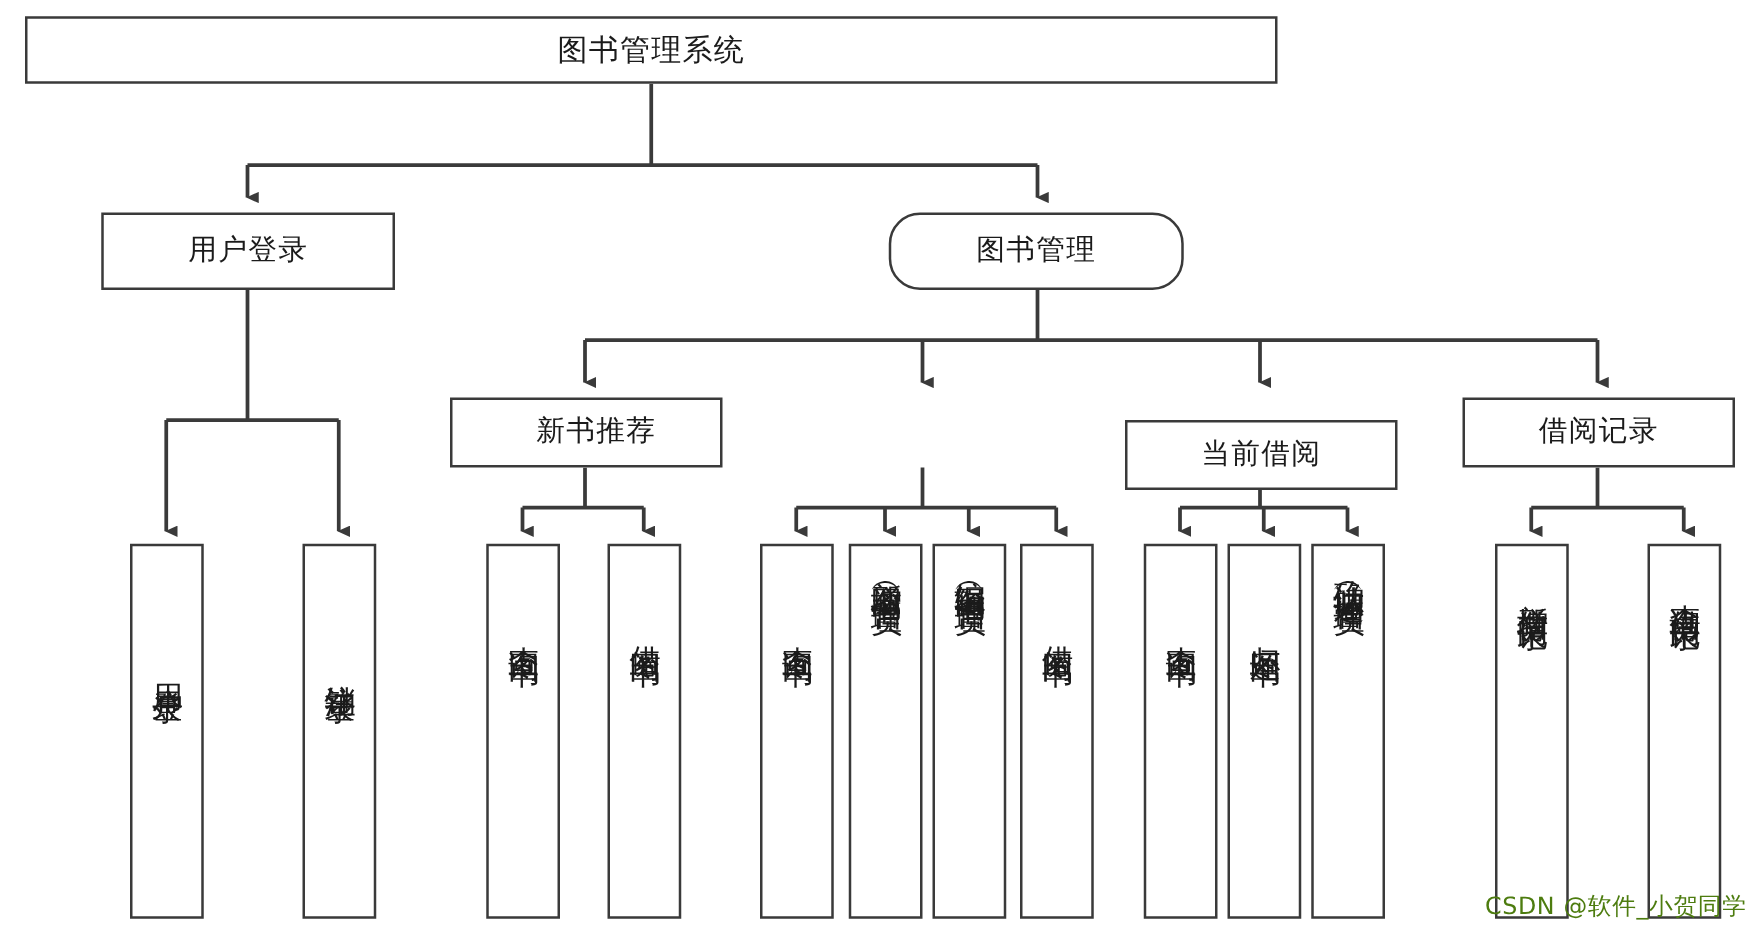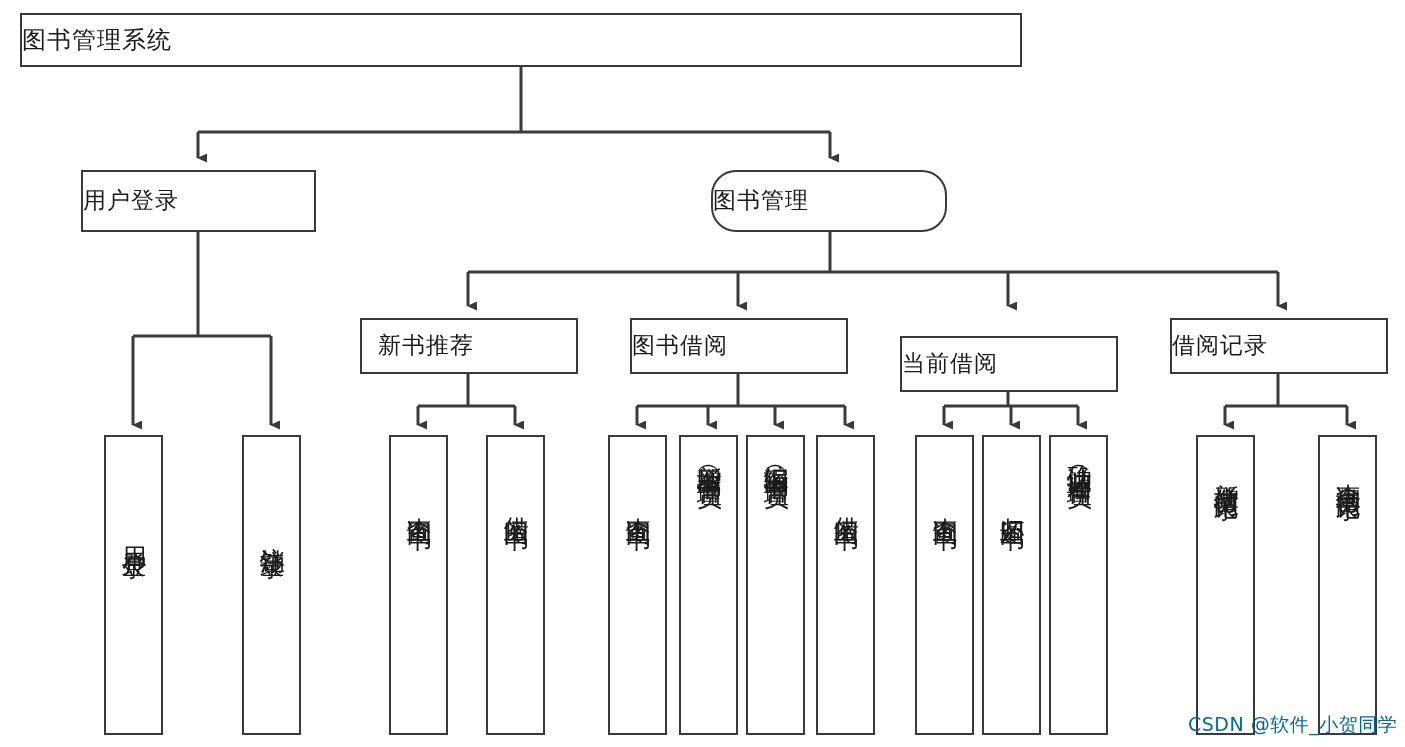--- a/index.html
+++ b/index.html
@@ -24,20 +24,21 @@
     width: 1405px;
     height: 747px;
   }
   .node {
     position: absolute;
     box-sizing: border-box;
     border: 2px solid #3a3a3a;
     background: #ffffff;
     display: flex;
     align-items: center;
+    justify-content: center;
     color: #1b1b1b;
   }
   .node-label {
     display: block;
     text-align: center;
     line-height: 1.18;
     white-space: nowrap;
   }
   .node.horizontal .node-label {
     font-size: 23px;
@@ -66,21 +67,21 @@
     padding-top: 60px;
   }
   .node.vertical.low-text {
     padding-top: 90px;
   }
   #watermark {
     position: absolute;
     left: 1188px;
     top: 712px;
     font-size: 19px;
-    color: #0369a1;
+    color: #4d7c0f;
     white-space: nowrap;
     letter-spacing: 0.5px;
     pointer-events: none;
   }
 </style>
 </head>
 <body>
 
 <div id="diagram-root">
 
@@ -144,23 +145,20 @@
   <div class="node horizontal" style="left:81px; top:170px; width:235px; height:62px;">
     <span class="node-label">用户登录</span>
   </div>
   <div class="node horizontal" style="left:711px; top:170px; width:236px; height:62px;border-radius:25px;">
     <span class="node-label">图书管理</span>
   </div>
 
   <div class="node horizontal" style="left:360px; top:318px; width:218px; height:56px;padding-left:16px;">
     <span class="node-label">新书推荐</span>
   </div>
-  <div class="node horizontal" style="left:630px; top:318px; width:218px; height:56px;">
-    <span class="node-label">图书借阅</span>
-  </div>
   <div class="node horizontal" style="left:900px; top:318px; width:218px; height:56px;margin-top:18px;">
     <span class="node-label">当前借阅</span>
   </div>
   <div class="node horizontal" style="left:1170px; top:318px; width:218px; height:56px;">
     <span class="node-label">借阅记录</span>
   </div>
 
   <div class="node vertical low-text" style="left:104px; top:435px; width:59px; height:300px;">
     <span class="node-label">用户登录</span>
   </div>

